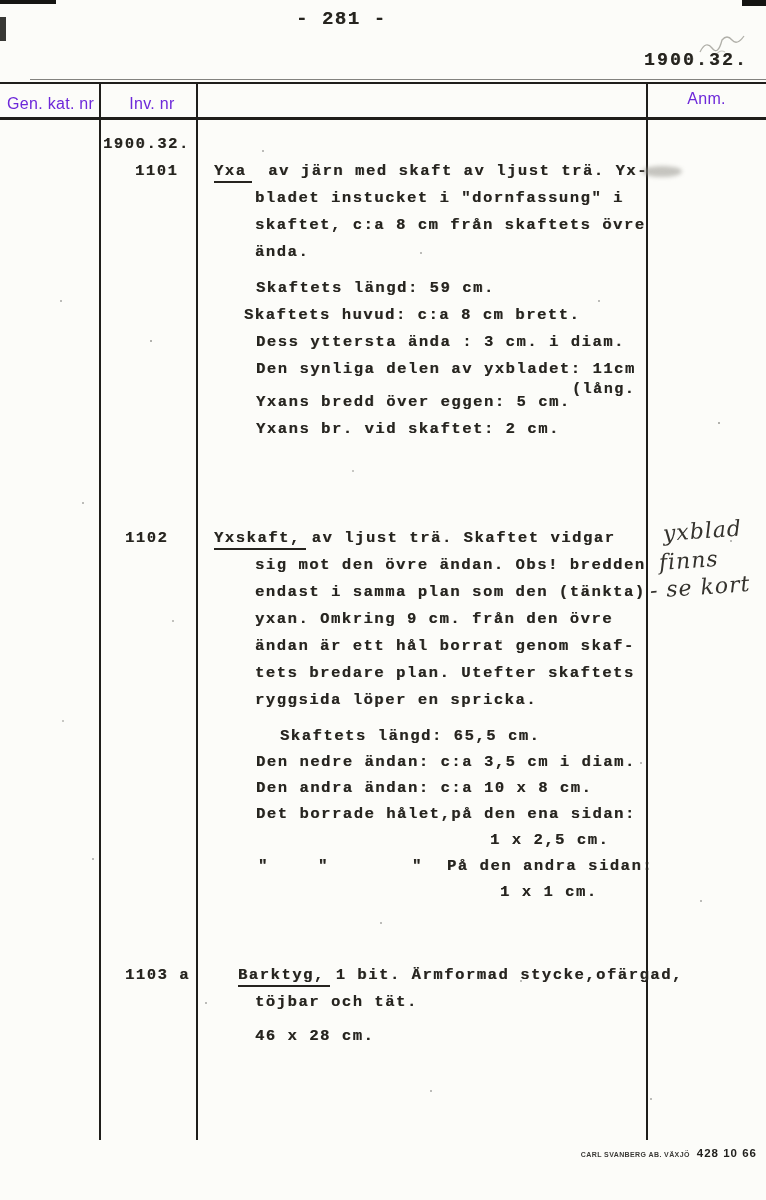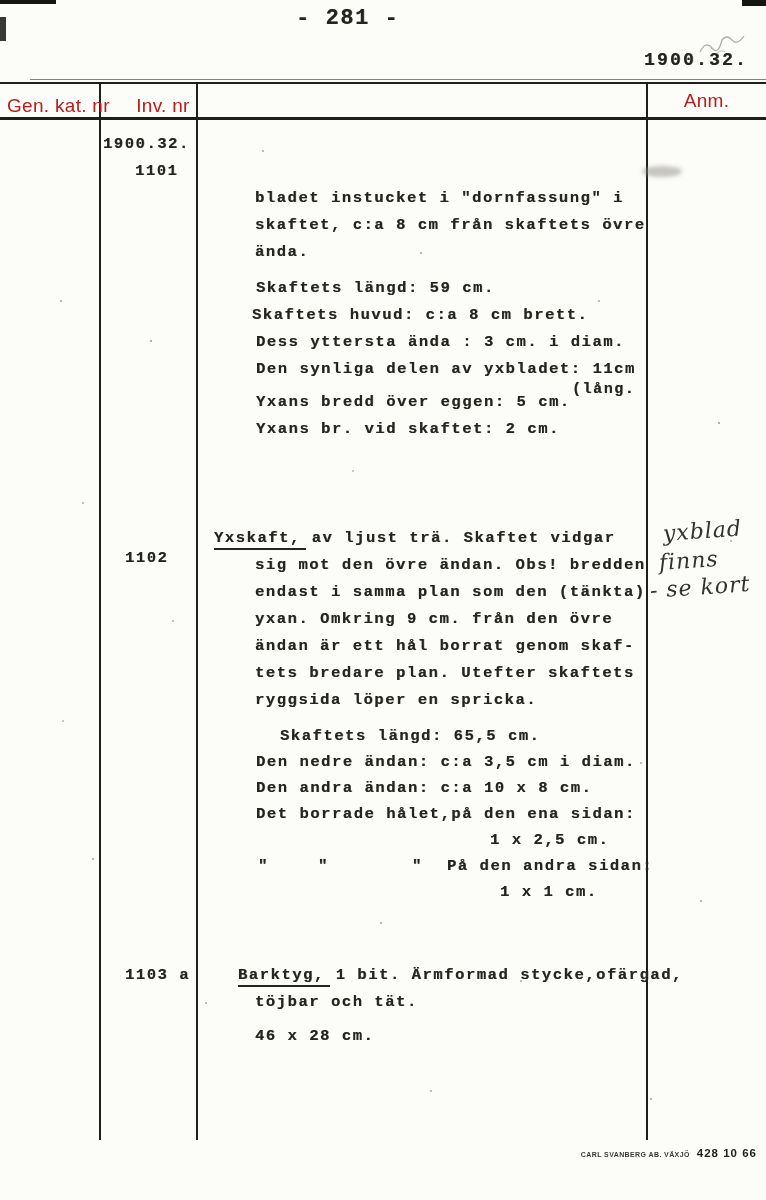--- a/index.html
+++ b/index.html
@@ -11,21 +11,21 @@
   
   .tw{
     position:absolute;font-family:"Liberation Mono","DejaVu Sans Mono",monospace;
     font-weight:700;font-size:15.5px;line-height:18px;letter-spacing:1.55px;
     color:#26241f;white-space:pre;
     text-shadow:0.4px 0.4px 0.6px rgba(35,33,28,0.55);
   }
   .tw-big{font-size:18px;letter-spacing:2.2px;}
   .u{display:inline-block;border-bottom:2.4px solid #26241f;padding-bottom:1px;padding-right:5px;margin-right:-5px;}
   
-  .lbl{position:absolute;font-size:19px;color:#b91c1c;letter-spacing:0.3px;}
+  .lbl{position:absolute;font-size:16px;color:#6d28d9;letter-spacing:0.3px;}
   
   .hline,.vline{position:absolute;background:#1f1e1b;}
   
   .hand{
     position:absolute;font-family:"DejaVu Serif",serif;font-style:italic;
     font-size:22px;color:#34322d;letter-spacing:1px;white-space:pre;
     transform:rotate(-4deg);transform-origin:left top;
   }
   .footer{position:absolute;top:1147px;right:9px;display:flex;align-items:baseline;gap:7px;}
   .footer .printer{font-size:7px;letter-spacing:0.4px;color:#3a3936;font-weight:700;}
@@ -49,57 +49,58 @@
 </head>
 <body>
 
 <div class="page">
 
   <div class="art" style="left:0;top:0;width:56px;height:4px;"></div>
   <div class="art" style="left:742px;top:0;width:24px;height:6px;"></div>
   <div class="art" style="left:0;top:17px;width:6px;height:24px;opacity:.85;"></div>
   <div class="speck"></div>
 
-  <div class="tw" style="left:296px;top:10px;font-size:22px;">- 281 -</div>
+  <div class="tw" style="left:296px;top:10px;font-size:19px;">- 281 -</div>
 
   <svg style="position:absolute;left:694px;top:28px;" width="58" height="30" viewBox="0 0 58 30">
     <path d="M6,24 q6,-12 12,-4 t10,-8 q5,-6 10,0 t12,-4" fill="none" stroke="#97958e" stroke-width="1.3" opacity="0.75"></path>
     <path d="M22,27 q4,-6 9,-3" fill="none" stroke="#a3a19a" stroke-width="1.1" opacity="0.6"></path>
   </svg>
 
   <div class="tw tw-big" style="left:644px;top:51px;">1900.32.</div>
 
   <div class="hline" style="left:30px;top:79px;width:736px;height:1px;opacity:.55;"></div>
   <div class="hline" style="left:0;top:82px;width:766px;height:2px;"></div>
   <div class="hline" style="left:0;top:117px;width:766px;height:3px;"></div>
   <div class="vline" style="left:99px;top:82px;width:2px;height:1058px;"></div>
   <div class="vline" style="left:196px;top:82px;width:2px;height:1058px;"></div>
   <div class="vline" style="left:646px;top:82px;width:2px;height:1058px;"></div>
 
   <div class="lbl" style="left:7px;top:95px;">Gen. kat. nr</div>
-  <div class="lbl" style="left:100px;top:95px;width:104px;text-align:center;padding-left:11px;">Inv. nr</div>
+  <div class="lbl" style="left:100px;top:95px;width:104px;text-align:center;">Inv. nr</div>
   <div class="lbl" style="left:647px;top:90px;width:119px;text-align:center;">Anm.</div>
 
   <div class="tw" style="left:103px;top:135px;">1900.32.</div>
 
   <div class="tw" style="left:135px;top:162px;">1101</div>
+  <div class="tw" style="left:214px;top:162px;"><span class="u">Yxa</span><span>  av järn med skaft av ljust trä. Yx-</span></div>
   <div class="smudge" style="left:642px;top:166px;width:40px;height:11px;"></div>
   <div class="tw" style="left:255px;top:189px;">bladet instucket i "dornfassung" i</div>
   <div class="tw" style="left:255px;top:216px;text-align:center;">skaftet, c:a 8 cm från skaftets övre</div>
   <div class="tw" style="left:255px;top:243px;">ända.</div>
 
   <div class="tw" style="left:256px;top:279px;">Skaftets längd: 59 cm.</div>
-  <div class="tw" style="left:252px;top:306px;">Skaftets huvud: c:a 8 cm brett.</div>
+  <div class="tw" style="left:244px;top:306px;">Skaftets huvud: c:a 8 cm brett.</div>
   <div class="tw" style="left:256px;top:333px;">Dess yttersta ända : 3 cm. i diam.</div>
   <div class="tw" style="left:256px;top:360px;">Den synliga delen av yxbladet: 11cm</div>
   <div class="tw" style="left:572px;top:381px;font-size:15px;">(lång.</div>
   <div class="tw" style="left:256px;top:393px;">Yxans bredd över eggen: 5 cm.</div>
   <div class="tw" style="left:256px;top:420px;">Yxans br. vid skaftet: 2 cm.</div>
 
-  <div class="tw" style="left:125px;top:549px;">1102</div>
+  <div class="tw" style="left:125px;top:529px;">1102</div>
   <div class="tw" style="left:214px;top:529px;"><span class="u">Yxskaft,</span><span> av ljust trä. Skaftet vidgar</span></div>
   <div class="tw" style="left:255px;top:556px;">sig mot den övre ändan. Obs! bredden</div>
   <div class="tw" style="left:255px;top:583px;">endast i samma plan som den (tänkta)</div>
   <div class="tw" style="left:255px;top:610px;">yxan. Omkring 9 cm. från den övre</div>
   <div class="tw" style="left:255px;top:664px;">tets bredare plan. Utefter skaftets</div>
   <div class="tw" style="left:255px;top:637px;">ändan är ett hål borrat genom skaf-</div>
   <div class="tw" style="left:255px;top:691px;">ryggsida löper en spricka.</div>
 
   <div class="tw" style="left:256px;top:727px;margin-left:24px;">Skaftets längd: 65,5 cm.</div>
   <div class="tw" style="left:256px;top:753px;">Den nedre ändan: c:a 3,5 cm i diam.</div>

